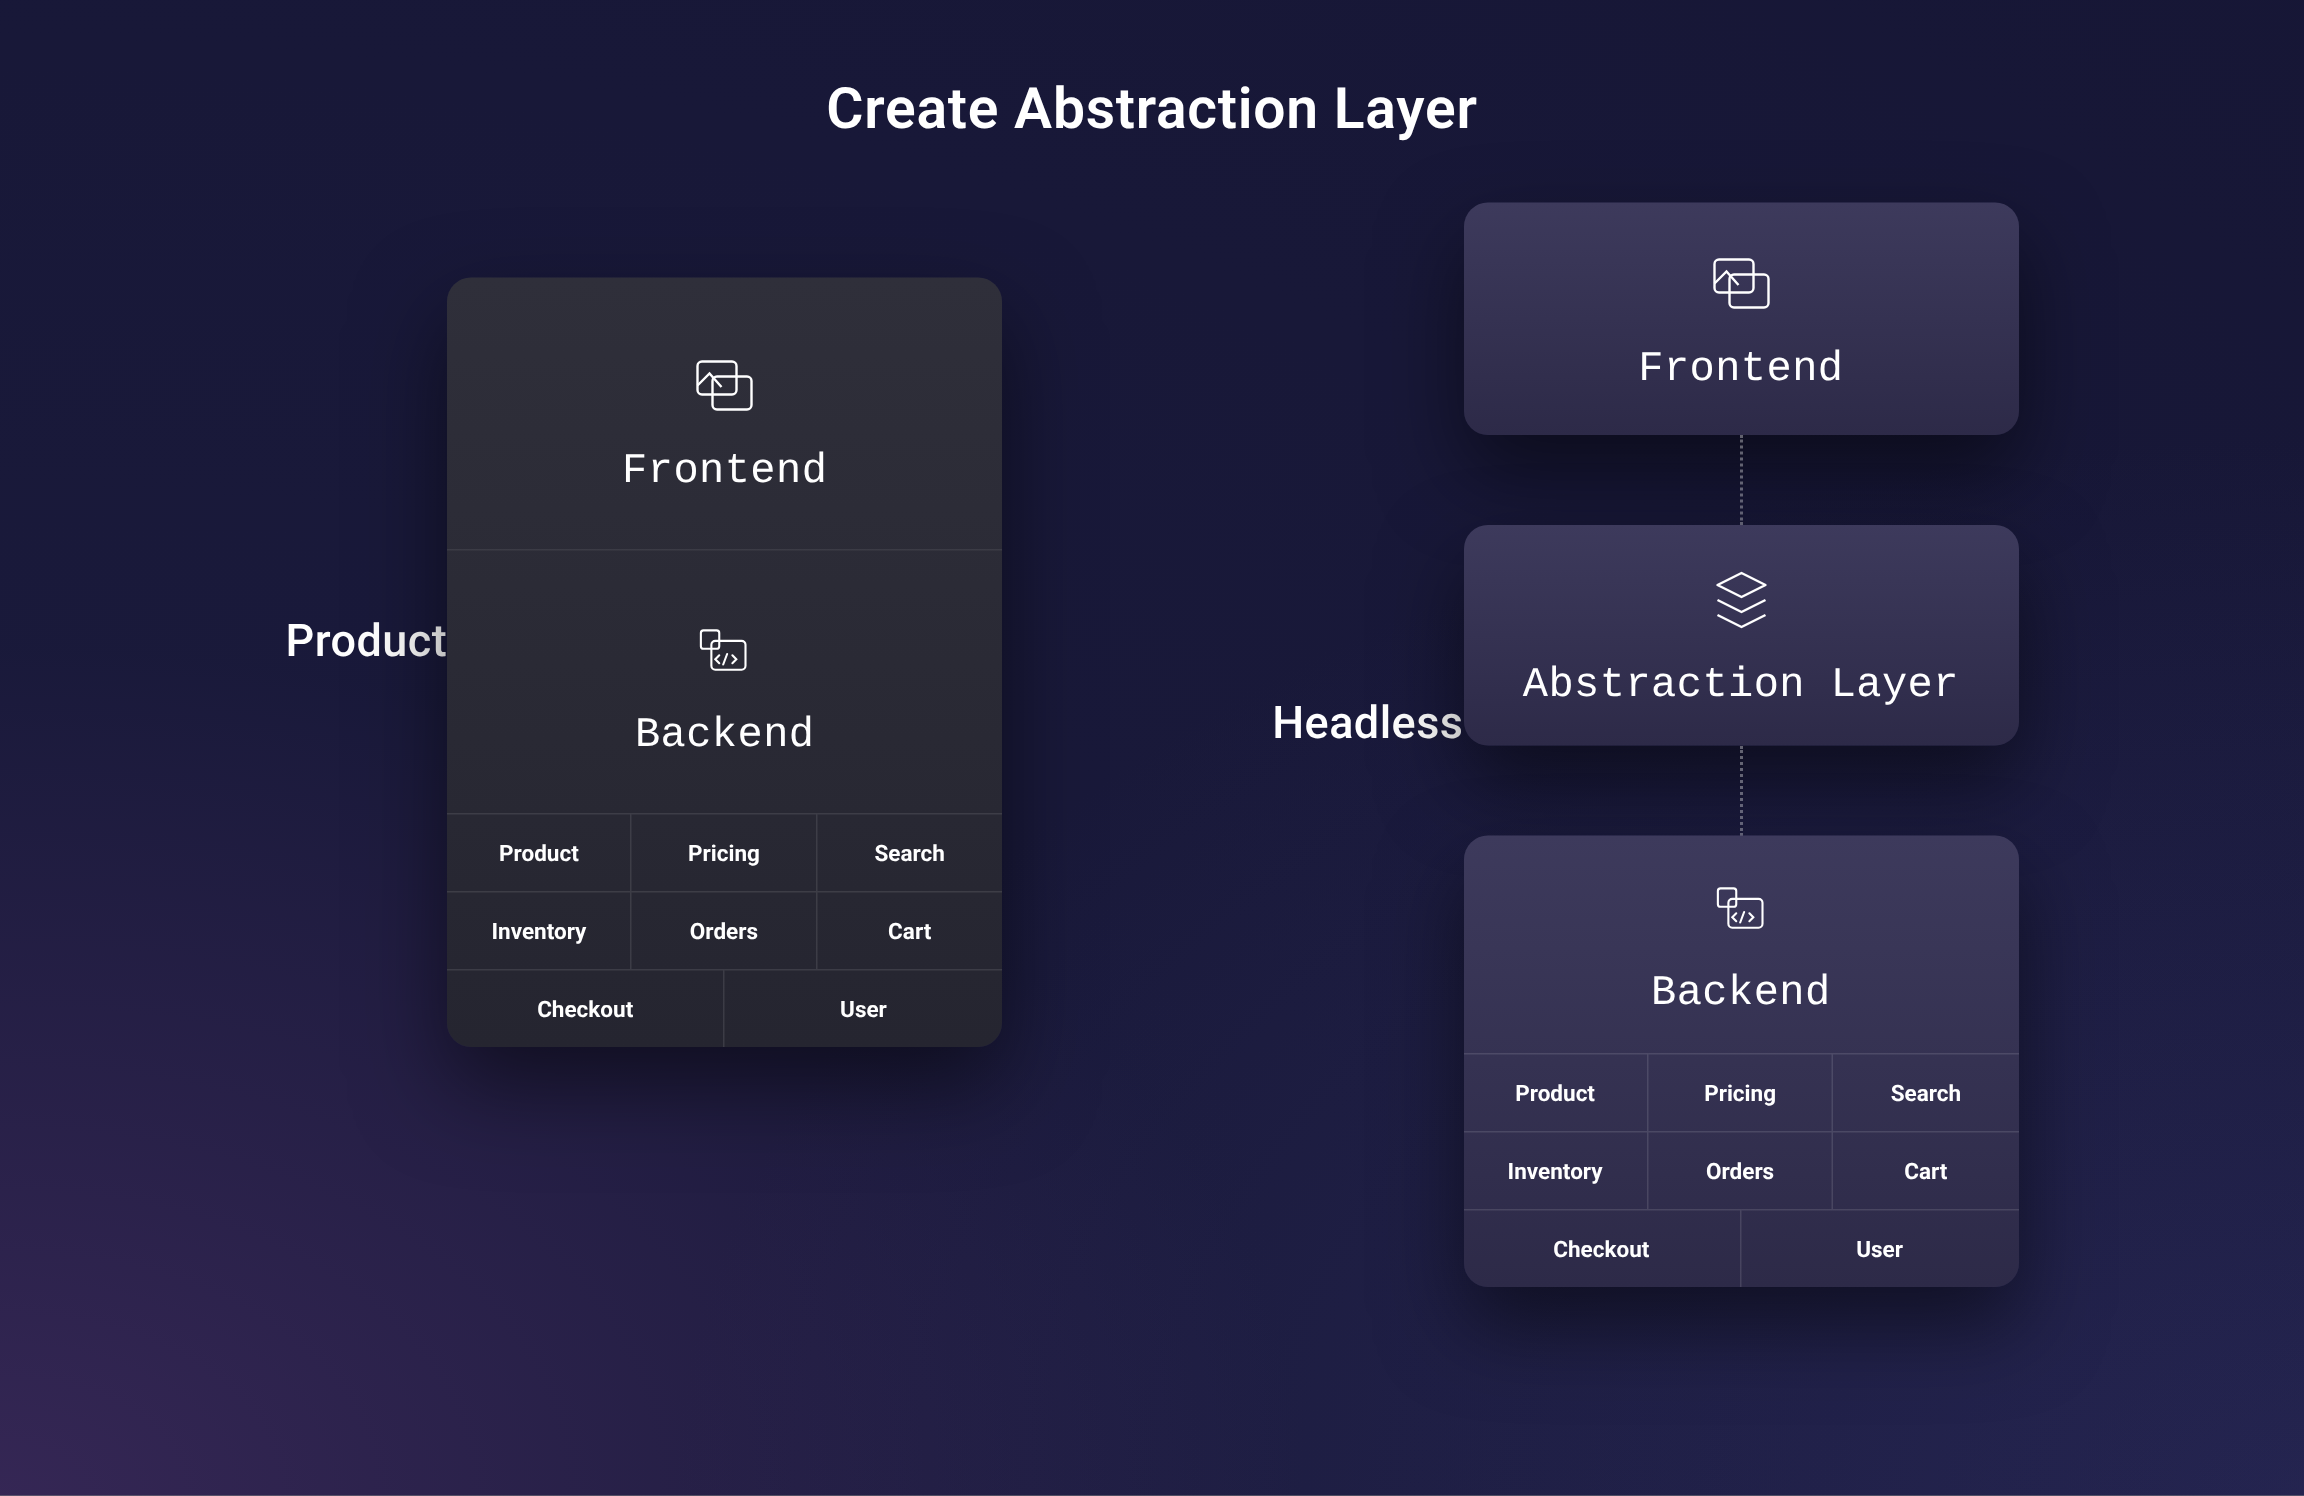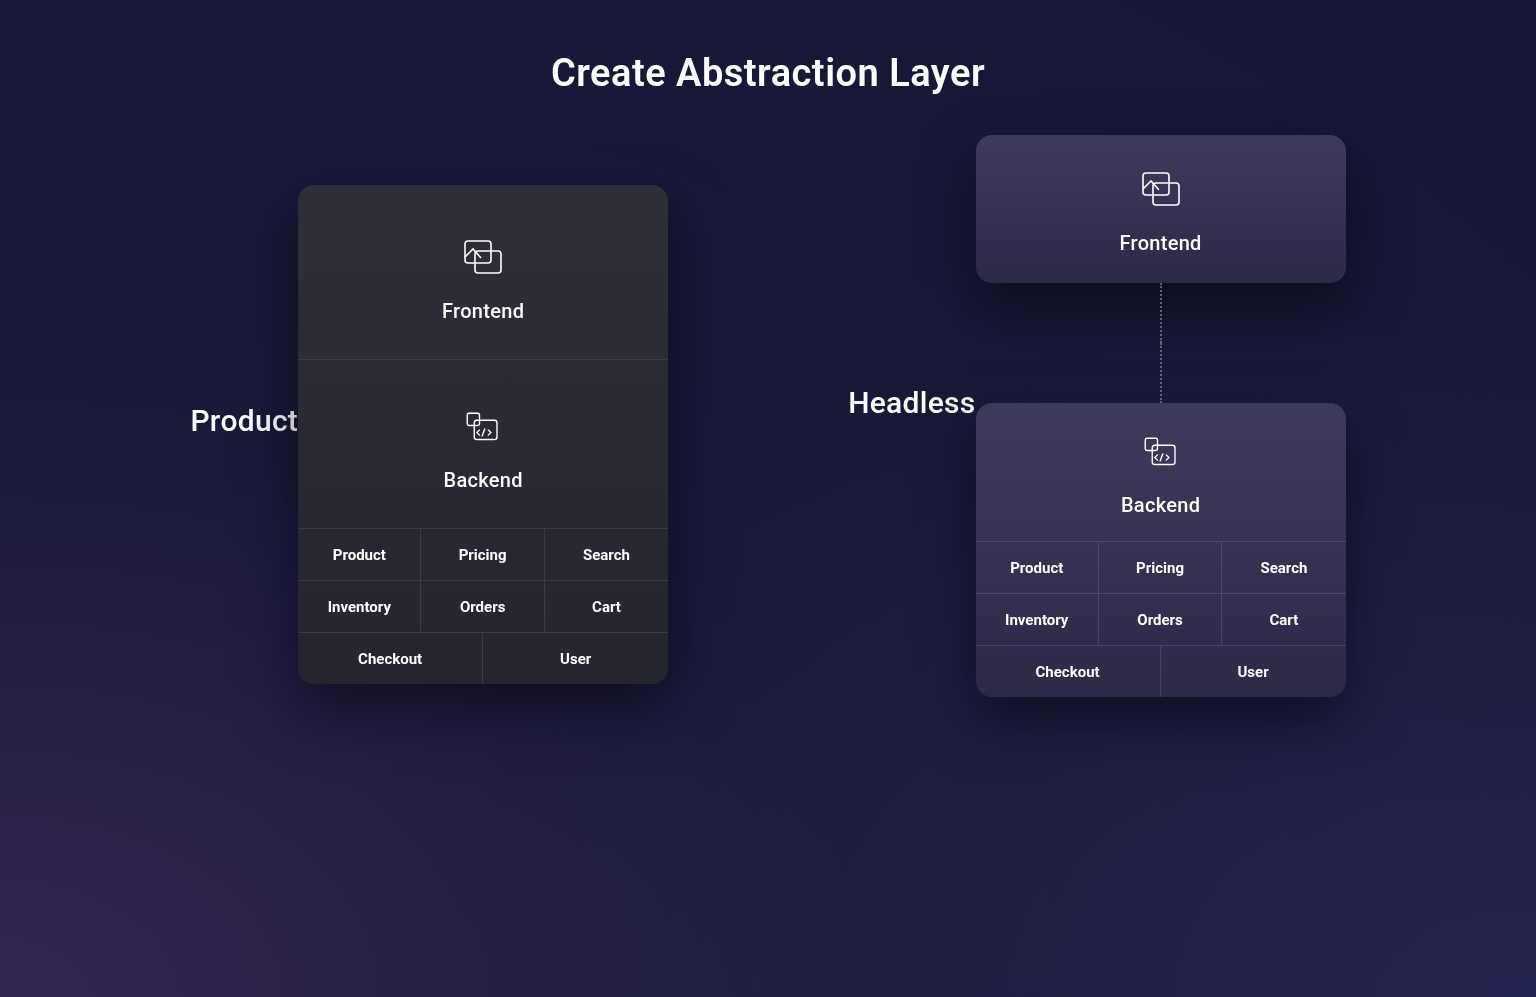--- a/index.html
+++ b/index.html
@@ -69,24 +69,25 @@
       align-items: center;
       justify-content: center;
       padding: 48px 0 36px;
     }
 
     .mono-frontend {
       border-bottom: 1px solid rgba(255,255,255,0.08);
     }
 
     .section-label {
-      font-size: 20px;
+      font-size: 28px;
       font-weight: 500;
       margin-top: 18px;
       letter-spacing: 0.3px;
+      font-family: Liberation Mono, monospace;
     }
 
     .icon-box {
       width: 48px;
       height: 48px;
       display: flex;
       align-items: center;
       justify-content: center;
     }
 
@@ -247,20 +248,30 @@
             <rect x="6" y="8" width="26" height="22" rx="3"></rect>
             <polyline points="6,24 14,16 22,25"></polyline>
             <rect x="16" y="18" width="26" height="22" rx="3"></rect>
           </svg>
         </span>
         <div class="section-label">Frontend</div>
       </div>
 
       <div class="connector"></div>
 
+      <div class="h-card h-abstraction">
+        <span class="icon-box">
+          <svg viewBox="0 0 48 48" stroke-linejoin="round">
+            <polygon points="24,6 40,14 24,22 8,14"></polygon>
+            <polyline points="8,24 24,32 40,24"></polyline>
+            <polyline points="8,34 24,42 40,34"></polyline>
+          </svg>
+        </span>
+        <div class="section-label">Abstraction Layer</div>
+      </div>
 
       <div class="connector"></div>
 
       <div class="h-card h-backend-card">
         <div class="h-backend-inner">
           <span class="icon-box small-icon">
             <svg viewBox="0 0 48 48">
               <rect x="6" y="6" width="14" height="14" rx="2"></rect>
               <rect x="14" y="14" width="26" height="22" rx="3"></rect>
               <polyline points="20,25 17,28 20,31" stroke-linecap="round"></polyline>

